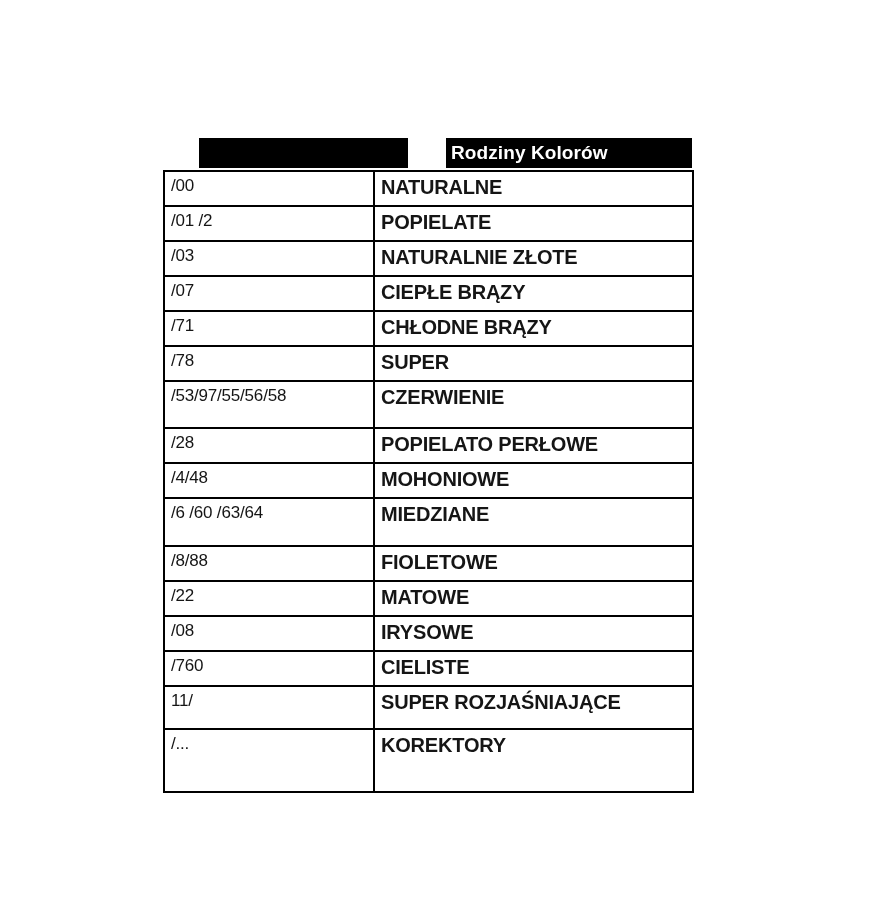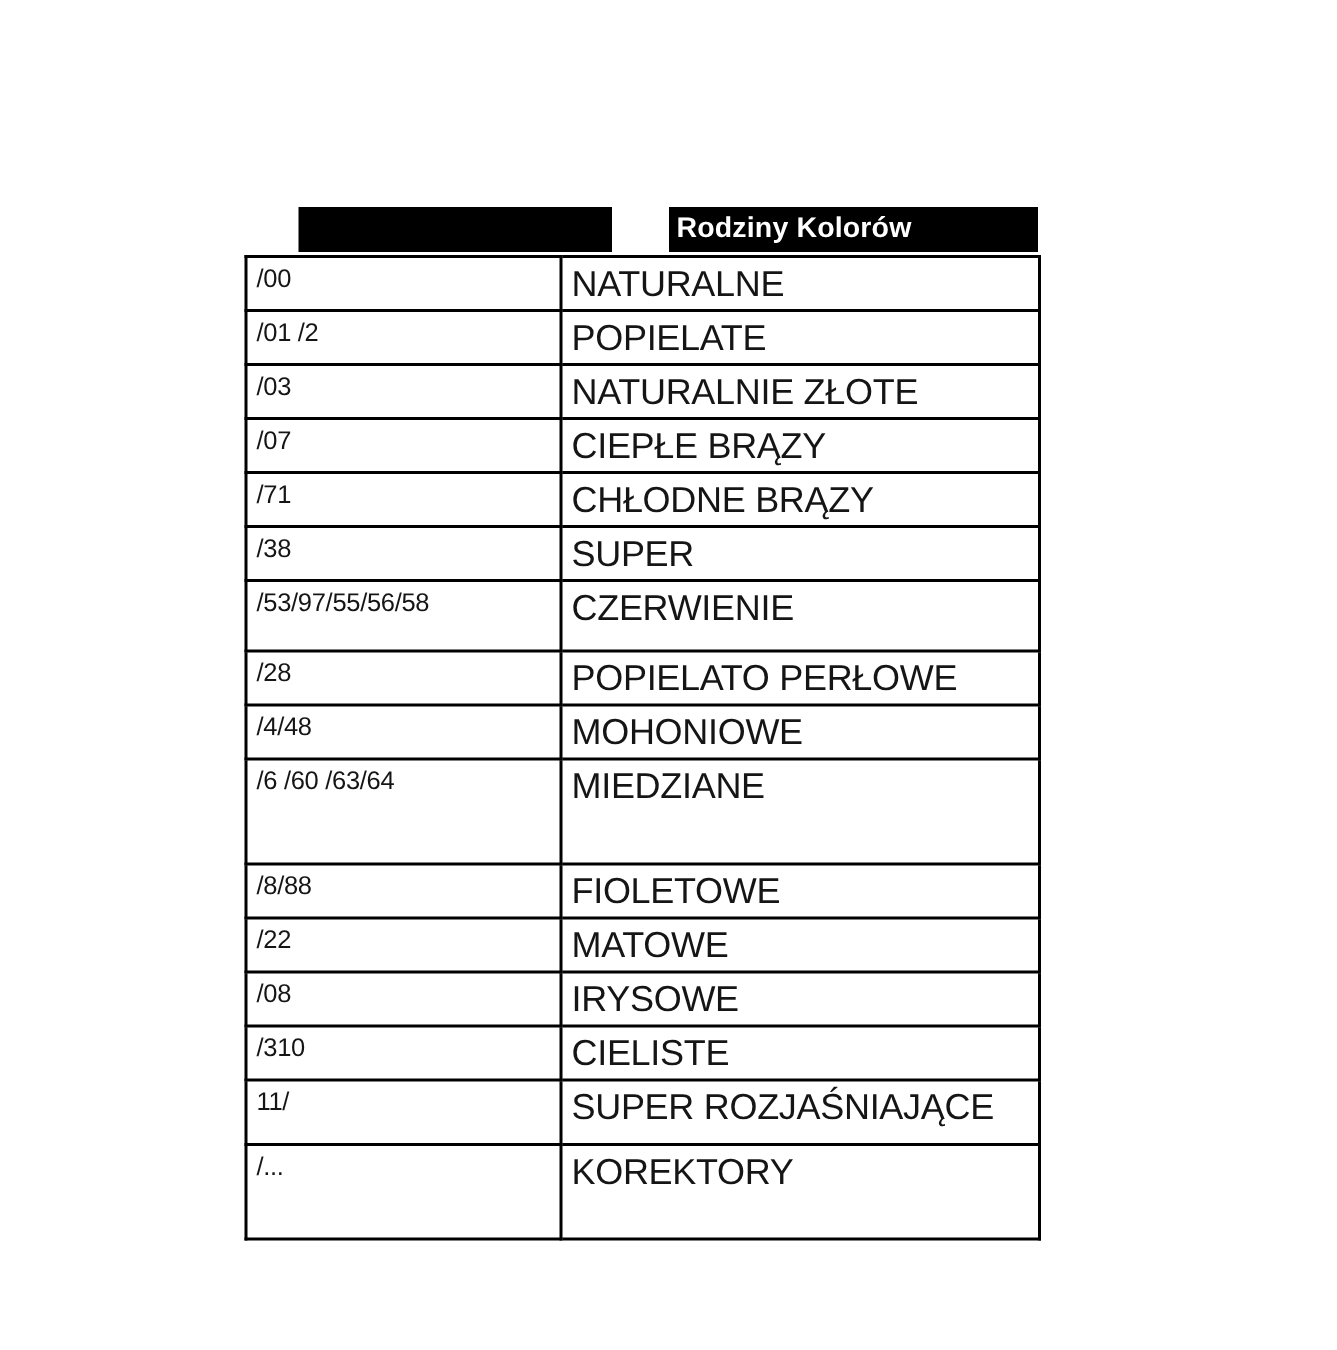--- a/index.html
+++ b/index.html
@@ -67,31 +67,31 @@
     border: 2px solid var(--border);
     background: var(--cell-bg);
     vertical-align: top;
     padding: 4px 4px 2px 6px;
     color: var(--cell-text);
     overflow: hidden;
     white-space: nowrap;
   }
   table.families tr { height: 35px; }
   table.families tr:nth-child(7)  { height: 47px; }
-  table.families tr:nth-child(10) { height: 70px; padding-left: 35px; }
+  table.families tr:nth-child(10) { height: 48px; padding-left: 35px; }
   table.families tr:nth-child(15) { height: 43px; border-radius: 21px; }
   table.families tr:nth-child(16) { height: 63px; }
   td.code {
     font-size: 17px;
     font-weight: 400;
     letter-spacing: -0.2px;
   }
   td.family {
-    font-size: 24px;
-    font-weight: 400;
+    font-size: 20px;
+    font-weight: 700;
     letter-spacing: -0.2px;
     padding-left: 5px;
   }
 </style>
 </head>
 <body>
 
 <div class="page">
   <div class="table-wrap">
 
@@ -120,21 +120,21 @@
           </tr>
           <tr>
             <td class="code">/07</td>
             <td class="family">CIEPŁE BRĄZY</td>
           </tr>
           <tr>
             <td class="code">/71</td>
             <td class="family">CHŁODNE BRĄZY</td>
           </tr>
           <tr>
-            <td class="code">/38</td>
+            <td class="code">/78</td>
             <td class="family">SUPER</td>
           </tr>
           <tr>
             <td class="code">/53/97/55/56/58</td>
             <td class="family">CZERWIENIE</td>
           </tr>
           <tr>
             <td class="code">/28</td>
             <td class="family">POPIELATO PERŁOWE</td>
           </tr>
@@ -152,21 +152,21 @@
           </tr>
           <tr>
             <td class="code">/22</td>
             <td class="family">MATOWE</td>
           </tr>
           <tr>
             <td class="code">/08</td>
             <td class="family">IRYSOWE</td>
           </tr>
           <tr>
-            <td class="code">/310</td>
+            <td class="code">/760</td>
             <td class="family">CIELISTE</td>
           </tr>
           <tr>
             <td class="code">11/</td>
             <td class="family">SUPER ROZJAŚNIAJĄCE</td>
           </tr>
           <tr>
             <td class="code">/...</td>
             <td class="family">KOREKTORY</td>
           </tr>

